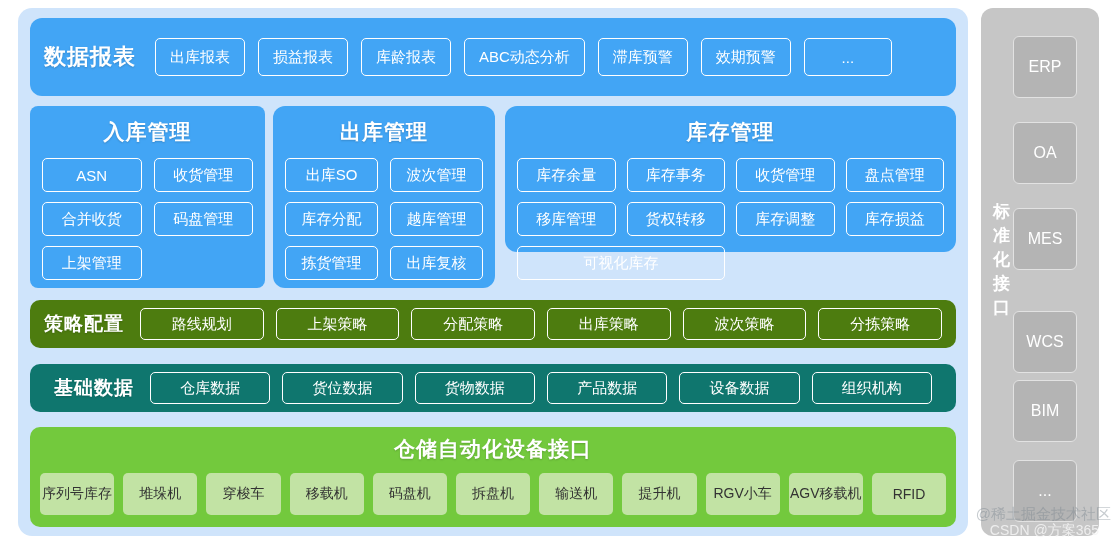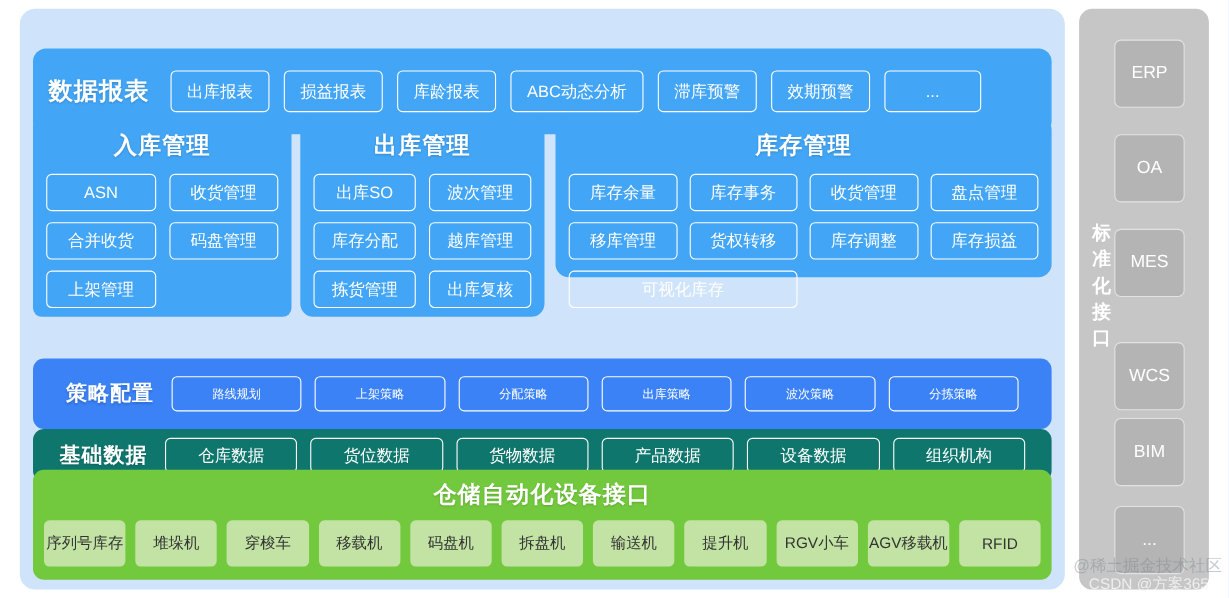--- a/index.html
+++ b/index.html
@@ -17,21 +17,21 @@
     position:absolute;left:18px;top:8px;width:950px;height:528px;
     background:#cfe4fb;border-radius:14px;
     padding:0;box-sizing:border-box;
   }
 
   .row{position:absolute;box-sizing:border-box;}
 
   
   .sec{
     border-radius:12px;box-sizing:border-box;
-    display:flex;align-items:center;margin-top:26px;
+    display:flex;align-items:center;
   }
   .sec-title{
     color:#ffffff;font-weight:bold;white-space:nowrap;
     text-shadow:0 1px 2px rgba(0,0,0,.18);
   }
 
   
   .chip{
     border:1px solid #ffffff;border-radius:5px;
     color:#ffffff;display:flex;align-items:center;justify-content:center;
@@ -65,26 +65,26 @@
   .panel > .sec-title{
     display:block;text-align:center;font-size:21px;margin:4px 0 12px;letter-spacing:1px;
   }
   .grid2{display:grid;grid-template-columns:1fr 1fr;gap:10px 12px;}
   .grid4{display:grid;grid-template-columns:repeat(4,1fr);gap:10px 11px;}
   .panel .chip{height:34px;font-size:15px;padding:0 6px;}
   .chip.wide2{grid-column:span 2;}
 
   
   #row-policy{
-    left:30px;top:300px;width:926px;height:64px;
-    background:#3b82f6;border-radius:10px;
-    display:flex;align-items:center;padding:0 30px;gap:12px;
+    left:30px;top:300px;width:926px;height:48px;
+    background:#4d7c0f;border-radius:10px;
+    display:flex;align-items:center;padding:0 14px;gap:12px;
   }
   #row-policy .sec-title{font-size:19px;margin-right:4px;letter-spacing:1px;}
-  #row-policy .chip{height:32px;font-size:11px;flex:1;}
+  #row-policy .chip{height:32px;font-size:15px;flex:1;}
 
   
   #row-basic{
     left:30px;top:364px;width:926px;height:48px;
     background:#0f766e;border-radius:10px;
     display:flex;align-items:center;padding:0 24px;gap:12px;
   }
   #row-basic .sec-title{font-size:19px;margin-right:4px;letter-spacing:1px;}
   #row-basic .chip{height:32px;font-size:15px;flex:1;}
 

